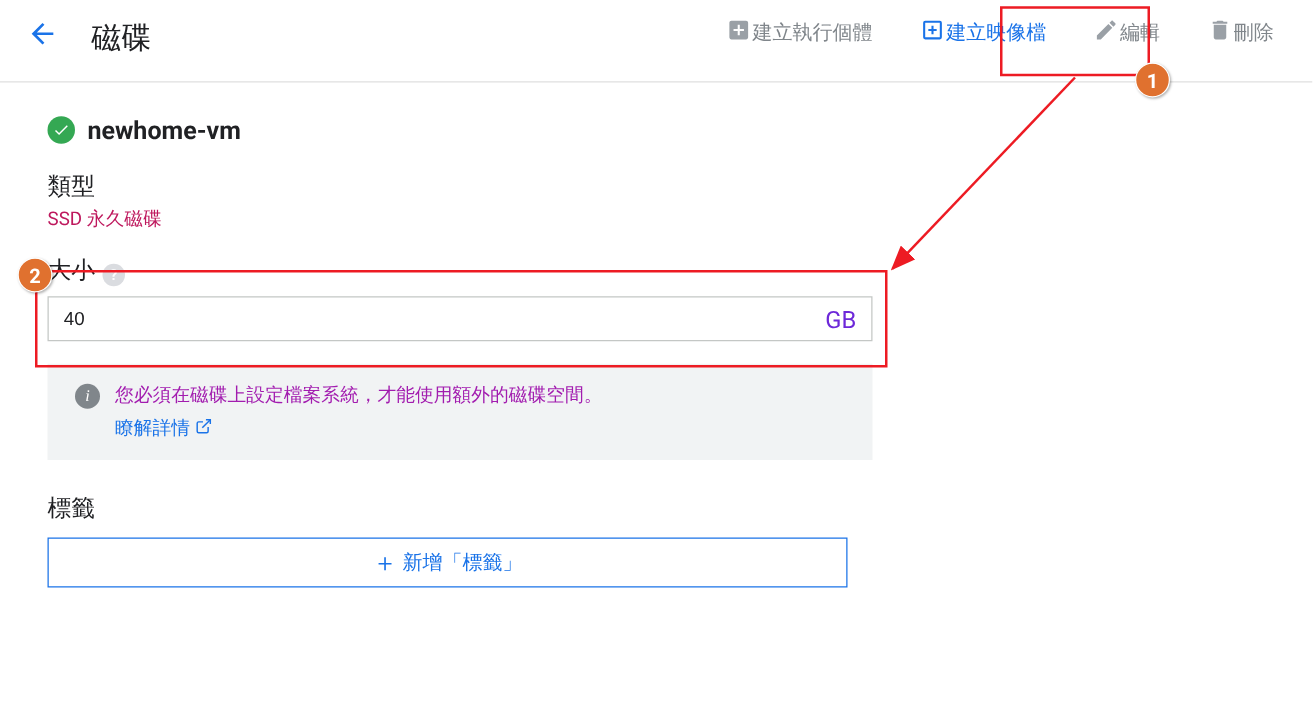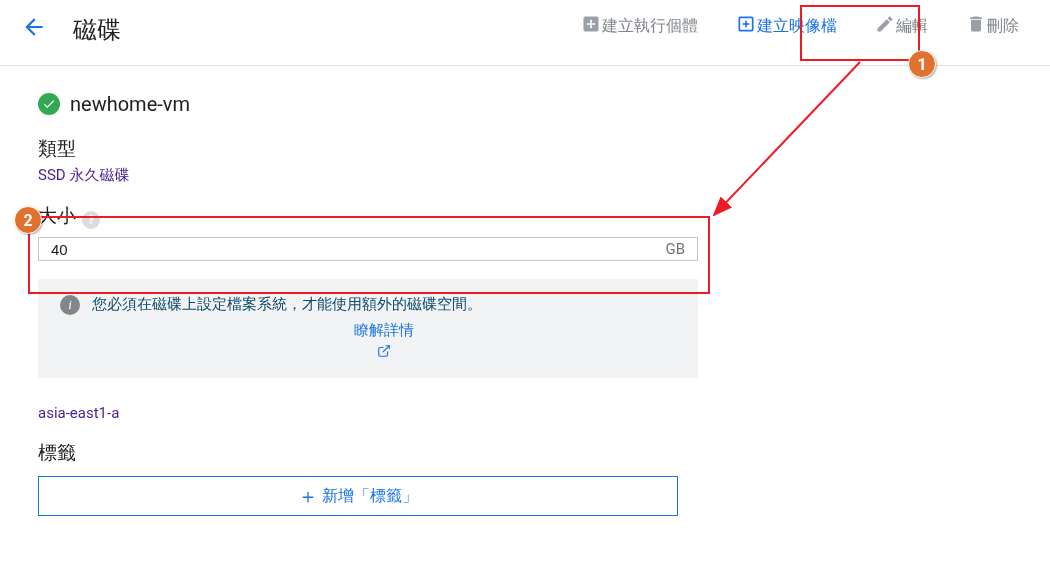--- a/index.html
+++ b/index.html
@@ -65,30 +65,30 @@
       width: 22px; height: 22px;
       border-radius: 50%;
       background: #34a853;
       display: flex;
       align-items: center;
       justify-content: center;
     }
     .name-title {
       font-size: 20px;
       color: #202124;
-      font-weight: 400;
+      font-weight: 700;
     }
     .label {
       font-size: 19px;
       color: #202124;
       margin-bottom: 4px;
     }
     .value-text {
       font-size: 15px;
-      color: #4c1d95;
+      color: #be185d;
       margin-bottom: 16px;
     }
     .field-group {
       margin-bottom: 18px;
     }
     .size-label-row {
       display: flex;
       align-items: flex-end;
       gap: 6px;
       margin-bottom: 8px;
@@ -101,35 +101,35 @@
       display: flex;
       align-items: center;
       justify-content: center;
       font-size: 12px;
       font-weight: bold;
     }
     .input-wrap {
       display: flex;
       align-items: center;
       border: 1px solid #c4c7c5;
-      height: 24px;
+      height: 36px;
       width: 660px;
       padding: 0 12px;
     }
     .input-wrap input {
       flex: 1;
       border: none;
       outline: none;
       font-size: 15px;
       color: #202124;
       background: transparent;
     }
     .input-suffix {
-      color: #737373;
-      font-size: 15px;
+      color: #6d28d9;
+      font-size: 19px;
       text-align: center;
     }
     .info-box {
       background: #f1f3f4;
       padding: 16px 22px;
       width: 660px;
       margin-top: 14px;
       margin-bottom: 26px;
     }
     .info-row {
@@ -143,33 +143,32 @@
       color: #fff;
       display: flex;
       align-items: center;
       justify-content: center;
       font-size: 13px;
       font-style: italic;
       font-family: Georgia, serif;
       flex-shrink: 0;
     }
     .info-text {
-      color: #0c4a6e;
+      color: #a21caf;
       font-size: 15px;
     }
     .learn-more {
       color: #1a73e8;
       font-size: 15px;
       display: flex;
-      align-items: center;
+      align-items: flex-end;
       gap: 4px;
       margin-top: 6px;
       margin-left: 32px;
       cursor: pointer;
-      flex-direction: column;
     }
     .add-label-btn {
       width: 640px;
       height: 40px;
       border: 1px solid #1a73e8;
       display: flex;
       align-items: center;
       justify-content: center;
       color: #1a73e8;
       font-size: 16px;
@@ -308,21 +307,20 @@
         <svg width="14" height="14" viewBox="0 0 24 24" fill="none" stroke="#1a73e8" stroke-width="2">
             <path d="M18 13v6a2 2 0 0 1-2 2H5a2 2 0 0 1-2-2V8a2 2 0 0 1 2-2h6"></path>
             <polyline points="15 3 21 3 21 9"></polyline>
             <line x1="10" y1="14" x2="21" y2="3"></line>
           </svg>
       </span>
     </div>
   </div>
 
   <div class="field-group">
-    <div class="value-text">asia-east1-a</div>
   </div>
 
   <div class="field-group">
     <div class="label">標籤</div>
     <div class="add-label-btn">
       <span class="plus-sign">＋</span>
       <span>新增「標籤」</span>
     </div>
   </div>
 </div>

